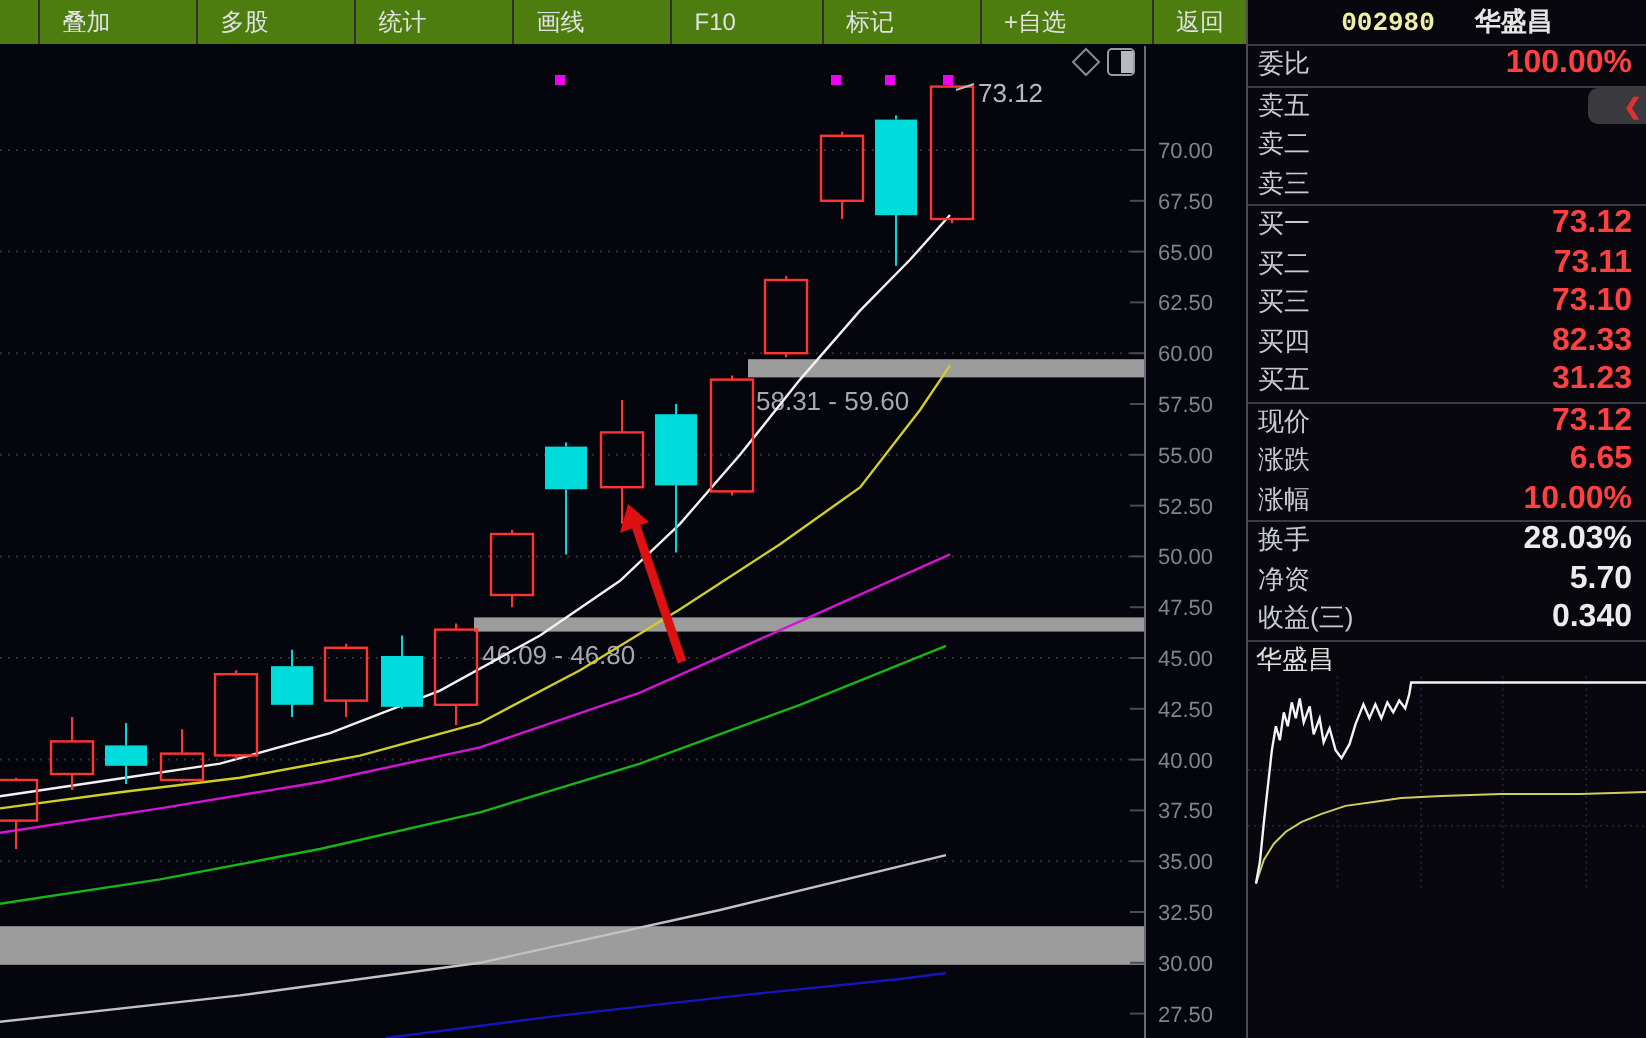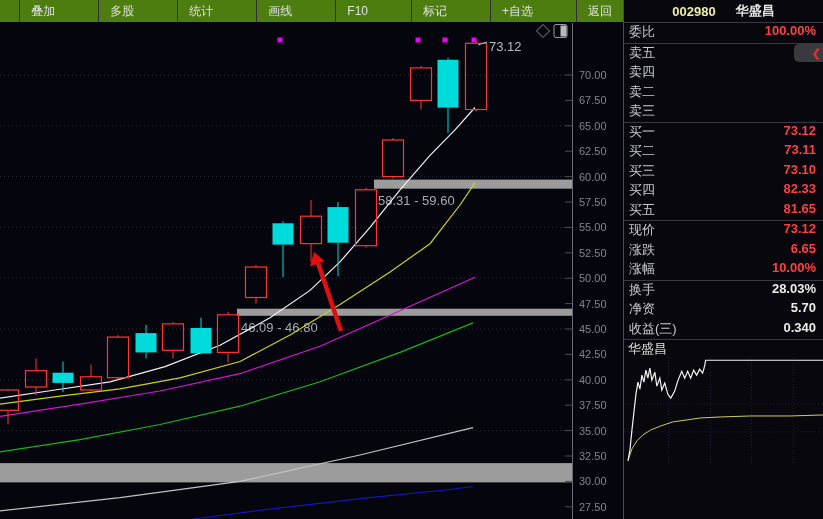--- a/index.html
+++ b/index.html
@@ -7,27 +7,27 @@
          font-family:"Liberation Sans",sans-serif;}
   svg{position:absolute;display:block;}
   #kchart{left:0;top:0;}
   .toolbar{position:absolute;left:0;top:0;width:623px;height:22px;background:#4d7c0f;
            display:flex;justify-content:flex-end;align-items:stretch;z-index:3;gap:32px;}
   .tb-btn{color:#e2e2e2;font-size:12px;line-height:22px;padding:0 11px;border-left:1px solid #2e2e34;
           white-space:nowrap;cursor:pointer;}
   .panel{position:absolute;left:623px;top:0;width:200px;height:519px;background:#07070d;
          border-left:1px solid #4a4a55;box-sizing:border-box;z-index:2;}
   .p-title{height:22px;display:flex;justify-content:center;align-items:center;gap:20px;
-           font-size:13px;font-weight:bold;border-bottom:1px solid #3a3a44;}
+           font-size:13px;font-weight:bold;border-bottom:1px solid #3a3a44;font-family:Liberation Mono, monospace;}
   .p-title .code{color:#eeeea8;}
   .p-title .name{color:#e5e5e5;}
   .q-row{height:19.5px;display:flex;justify-content:space-between;align-items:flex-start;
          padding:0 7px 0 5px;box-sizing:border-box;}
   .q-label{color:#c9c9d2;font-size:13px;}
-  .q-val{font-size:13px;font-weight:bold;margin-left:16px;}
+  .q-val{font-size:16px;font-weight:bold;margin-left:16px;}
   .v-red{color:#ff4040;}
   .v-yellow{color:#d6d600;}
   .v-white{color:#ececec;}
   .divider{border-top:1px solid #3a3a44;height:0;}
   .mini-title{height:17px;line-height:17px;padding-left:4px;font-size:13px;color:#e0e0e0;
               border-top:1px solid #3a3a44;}
   #minichart{position:relative;left:0;top:0;}
   .float-btn{position:absolute;left:794px;top:44px;width:29px;height:18px;background:#3a3a3e;
              border-radius:5px 0 0 5px;z-index:4;display:flex;align-items:center;justify-content:flex-end;
              padding-right:2px;box-sizing:border-box;cursor:pointer;}
@@ -182,24 +182,20 @@
         <div class="q-row">
           <span class="q-label">委比</span>
           <span class="q-val v-red">100.00%</span>
         </div>
         <div class="divider"></div>
         <div class="q-row">
           <span class="q-label">卖五</span>
           <span class="q-val v-red"></span>
         </div>
         <div class="q-row">
-          <span class="q-label">卖四</span>
-          <span class="q-val v-red"></span>
-        </div>
-        <div class="q-row">
           <span class="q-label">卖二</span>
           <span class="q-val v-red"></span>
         </div>
         <div class="q-row">
           <span class="q-label">卖三</span>
           <span class="q-val v-red"></span>
         </div>
         <div class="divider"></div>
         <div class="q-row">
           <span class="q-label">买一</span>
@@ -212,21 +208,21 @@
         <div class="q-row">
           <span class="q-label">买三</span>
           <span class="q-val v-red">73.10</span>
         </div>
         <div class="q-row">
           <span class="q-label">买四</span>
           <span class="q-val v-red">82.33</span>
         </div>
         <div class="q-row">
           <span class="q-label">买五</span>
-          <span class="q-val v-red">81.65</span>
+          <span class="q-val v-red">31.23</span>
         </div>
         <div class="divider"></div>
         <div class="q-row">
           <span class="q-label">现价</span>
           <span class="q-val v-red">73.12</span>
         </div>
         <div class="q-row">
           <span class="q-label">涨跌</span>
           <span class="q-val v-red">6.65</span>
         </div>

